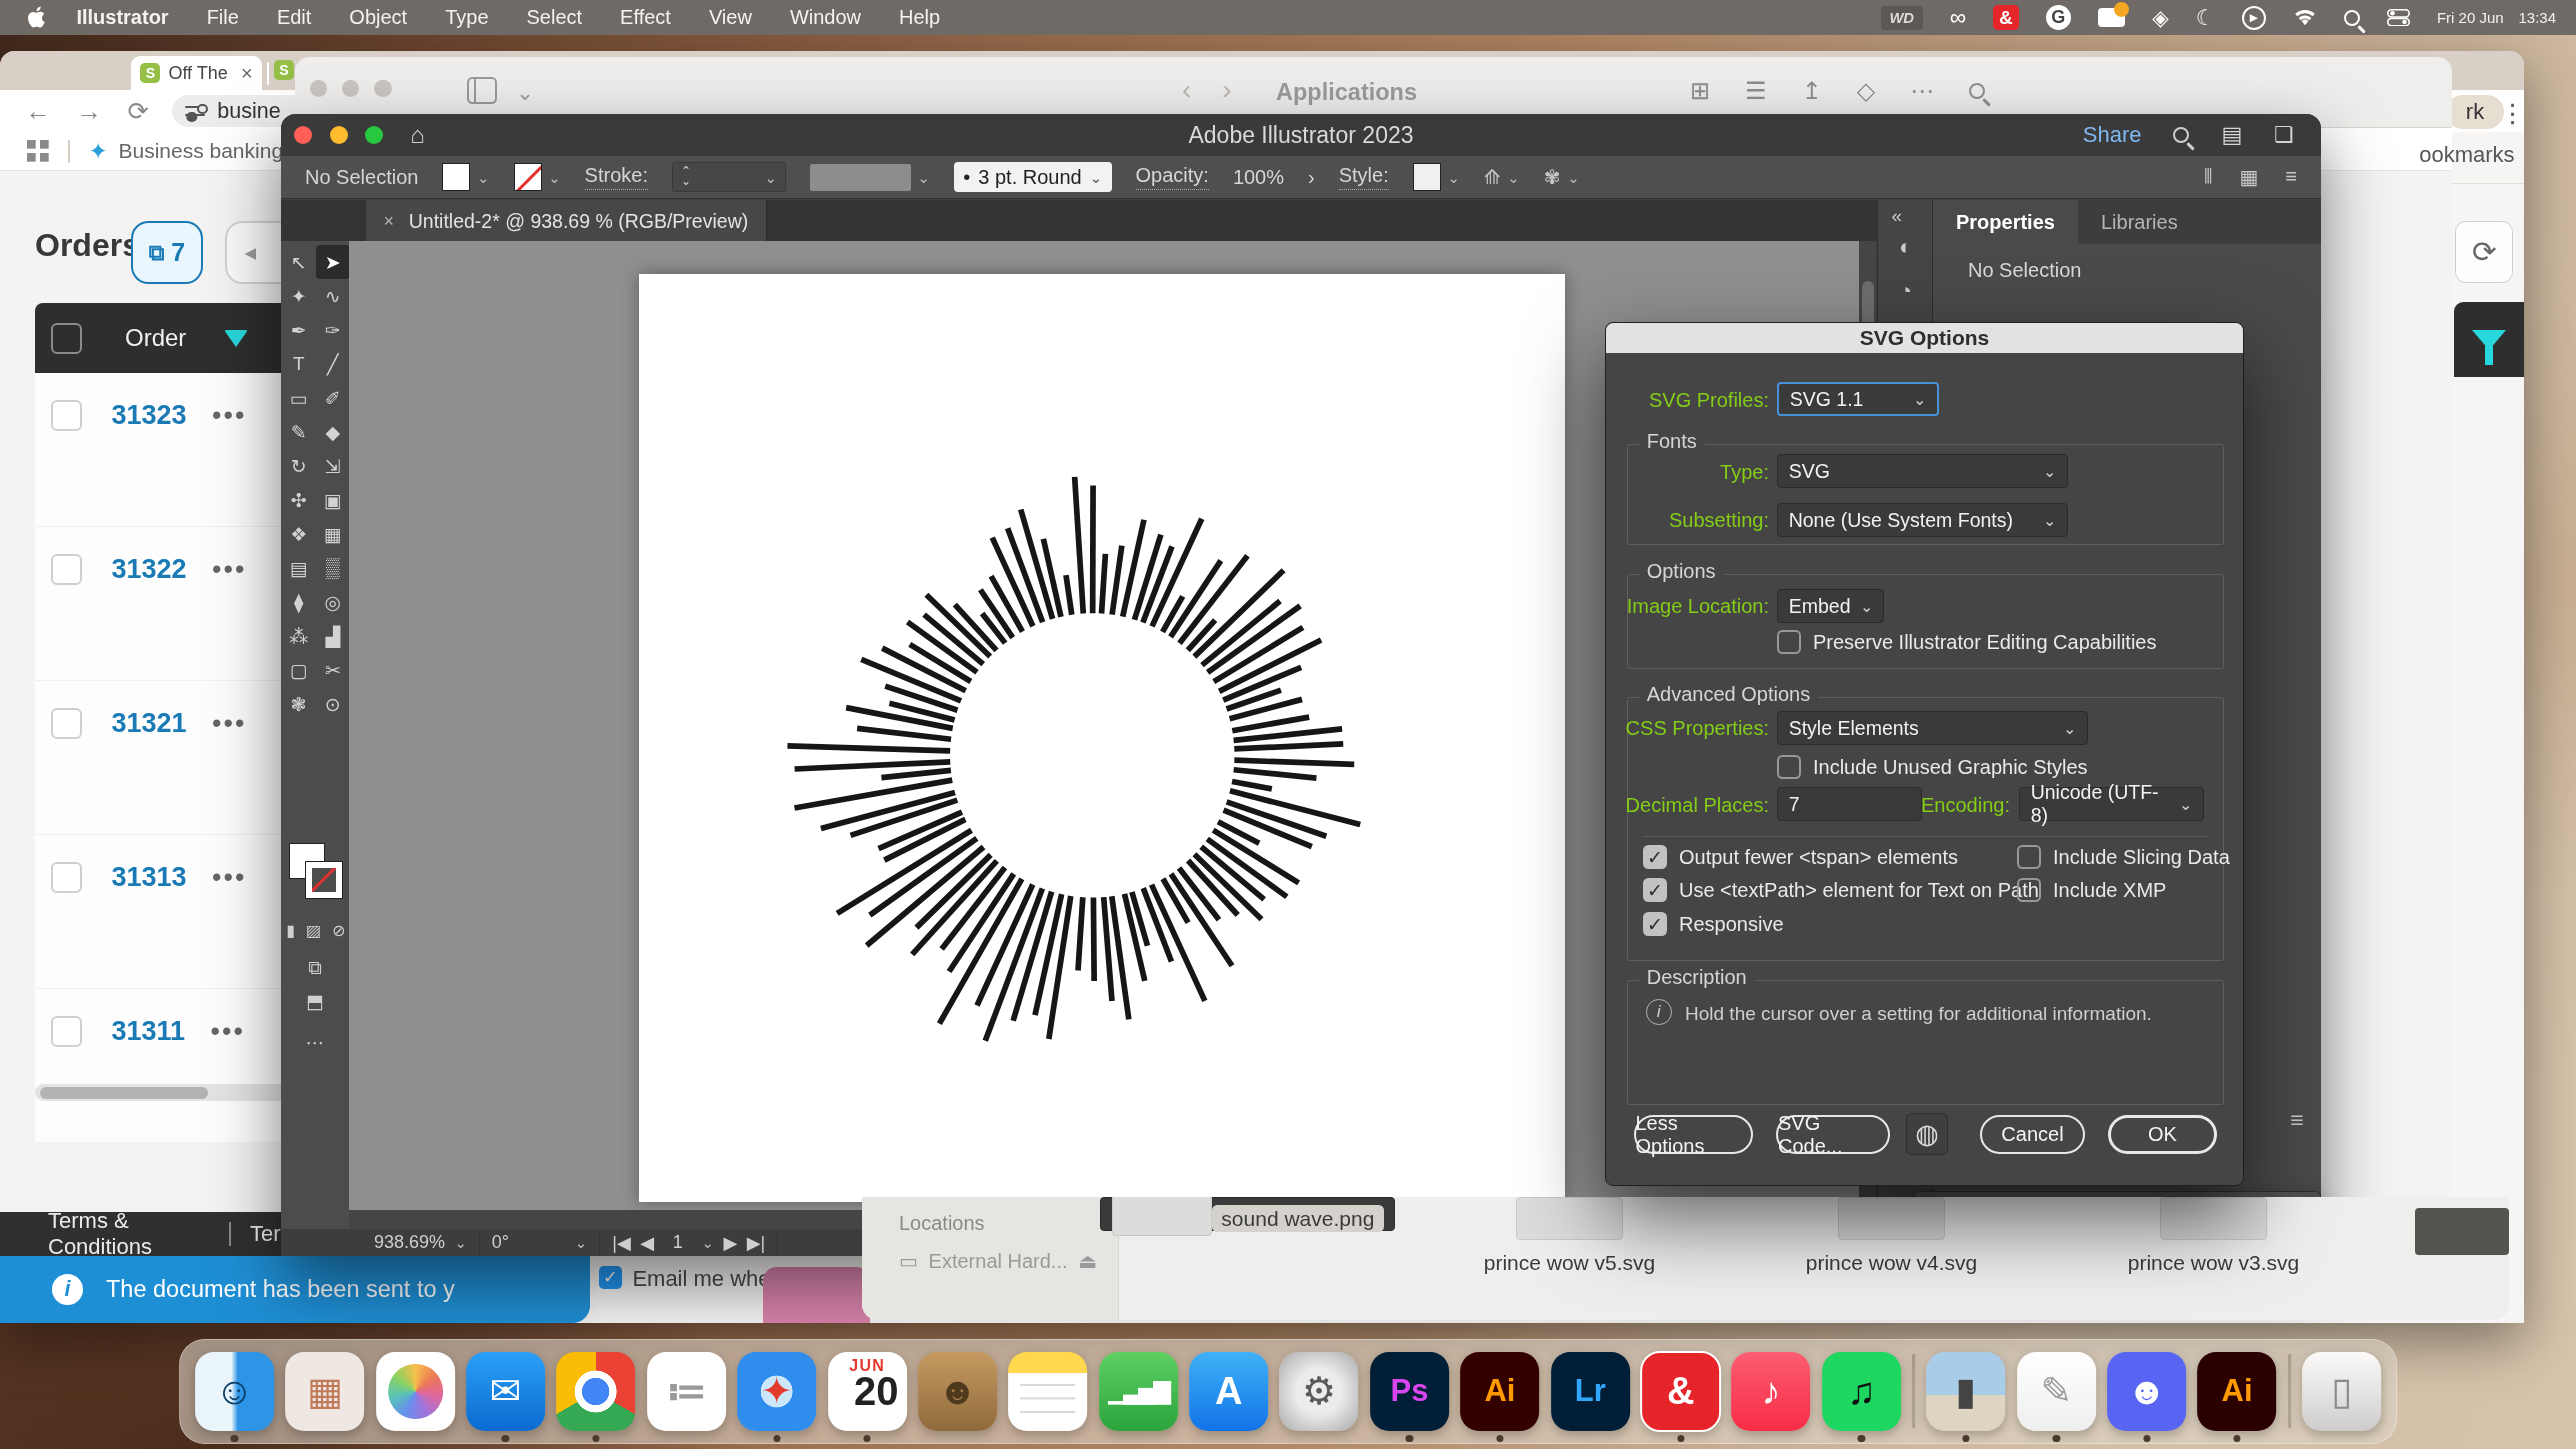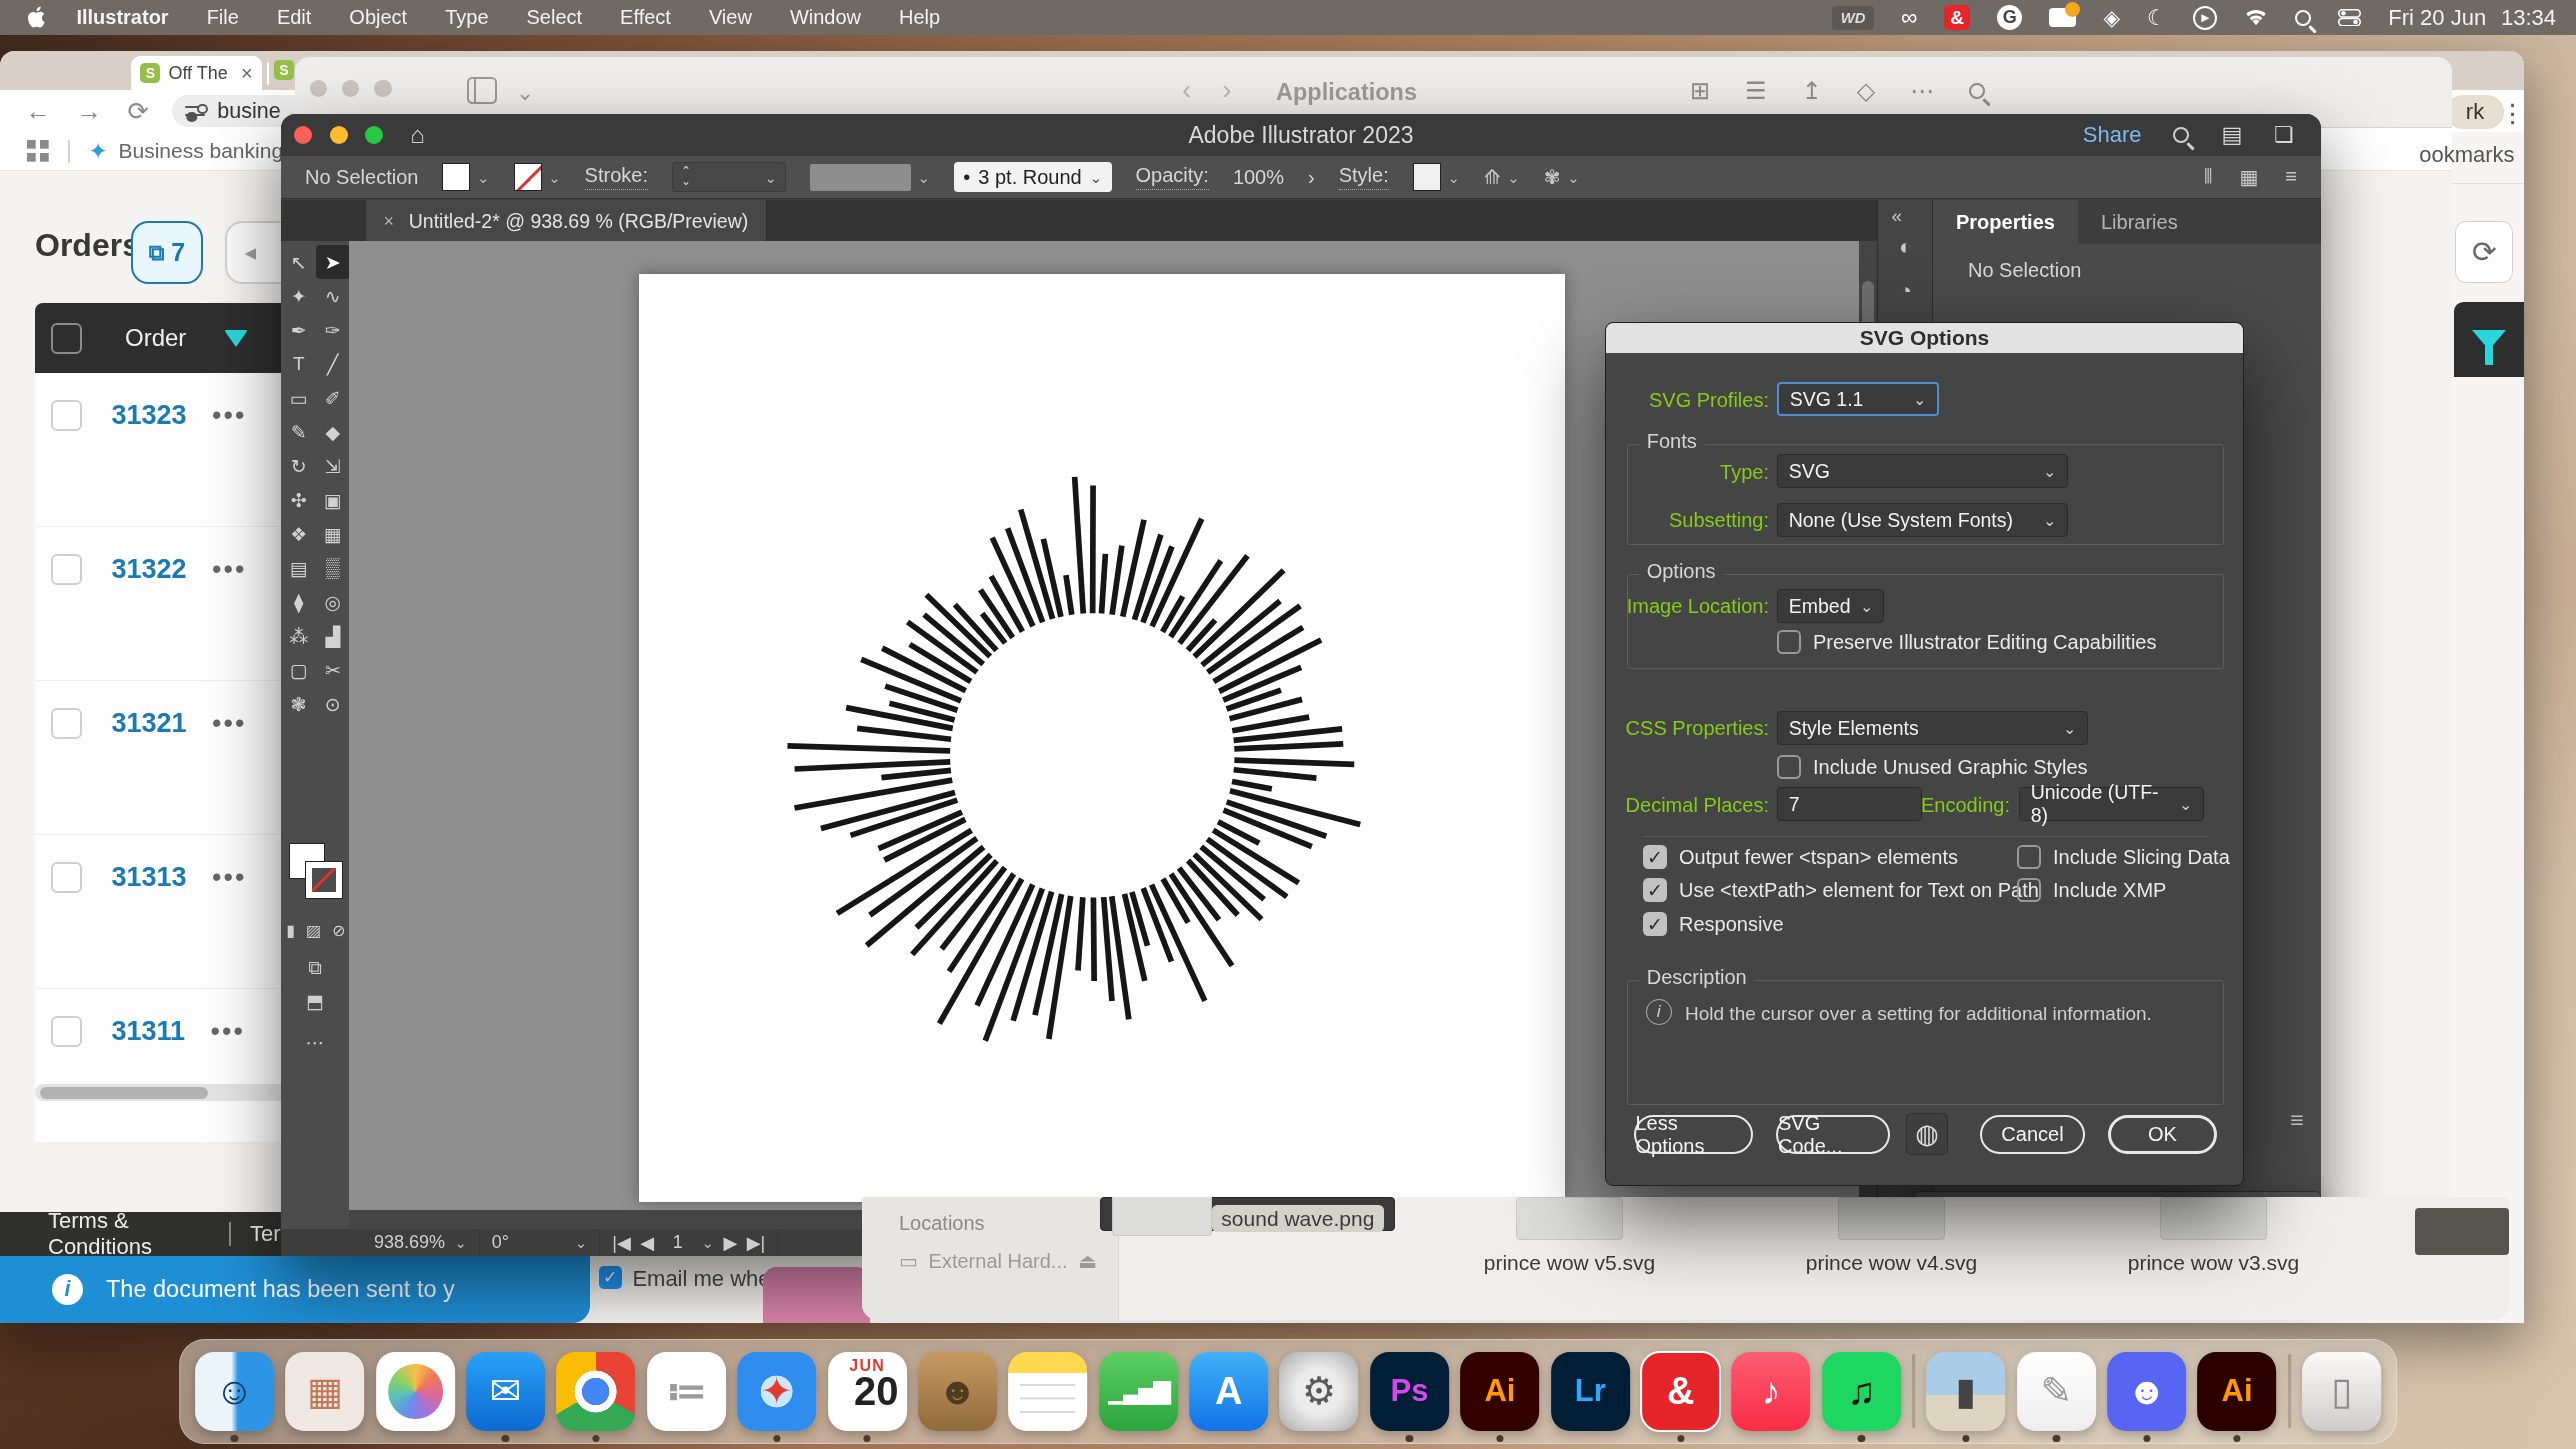--- a/index.html
+++ b/index.html
@@ -20,21 +20,21 @@
   .menubar .menu-item { margin:0 19px; }
   .mb-right { margin-left:auto; display:flex; align-items:center; gap:27px; padding-right:20px; }
   .mi { display:flex; align-items:center; justify-content:center; color:#fff; }
   .mi-wd { width:42px; height:24px; background:#5c5855; border-radius:4px; font-weight:bold; font-size:14.8px; color:#dcdcdc; font-style:italic; }
   .mi-amp { width:25.5px; height:25.5px; background:#e5252a; border-radius:4.7px; font-size:19px; font-weight:bold; }
   .mi-g { width:25.5px; height:25.5px; background:#fff; color:#444; border-radius:50%; font-size:18px; font-weight:bold; }
   .mi-display { width:27px; height:19px; border:2px solid #fff; border-radius:4px; position:relative; background:#fff; }
   .mi-display::after { content:""; position:absolute; right:-5.4px; top:-8px; width:14.8px; height:14.8px; background:#f5a623; border-radius:50%; }
   .mi-play { width:24px; height:24px; border:2px solid #fff; border-radius:50%; font-size:10.7px; }
   .mi-moon,.mi-diamond { font-size:21.5px; }
-  .clock { display:flex; gap:14.8px; font-size:22px; }
+  .clock { display:flex; gap:14.8px; font-size:15px; }
   .icon-search { width:16px; height:16px; border:2.3px solid currentColor; border-radius:50%; position:relative; display:inline-block; }
   .icon-search::after { content:""; position:absolute; width:2.7px; height:8.7px; background:currentColor; left:14px; top:13.4px; transform:rotate(-45deg); border-radius:1.3px; }
 
   
   .chrome { position:absolute; left:0; top:51px; width:2524px; height:1272px; border-radius:14.8px 14.8px 0 0; background:#f4f3f1; box-shadow:0 20px 54px rgba(0,0,0,.4); }
   .tabstrip { position:absolute; left:0; top:0; width:100%; height:39px; background:#d8d0c7; border-radius:14.8px 14.8px 0 0; }
   .tab-active { position:absolute; left:131px; top:5.4px; width:131px; height:34px; background:#fff; border-radius:9.4px 9.4px 0 0; display:flex; align-items:center; padding:0 9.4px; gap:8px; }
   .favicon-shopify { width:20px; height:20px; background:#95bf47; border-radius:4.7px; color:#fff; font-size:14px; font-weight:bold; display:flex; align-items:center; justify-content:center; flex:none; }
   .tab-title { font-size:18px; color:#444; white-space:nowrap; overflow:hidden; }
   .tab-close { color:#666; font-size:20px; margin-left:auto; }
@@ -785,20 +785,23 @@
     <span class="dlg-label" style="left:0;top:272px;width:163px">Image Location:</span>
     <div class="sel" style="left:171px;top:266px;width:107px">
       <span>Embed</span>
         <span class="chv">⌄</span>
     </div>
     <div class="cbrow" style="left:171px;top:307px">
       <span class="cb2 off"></span>
       <span>Preserve Illustrator Editing Capabilities</span>
     </div>
 
+    <div class="grp" style="left:21px;top:374px;width:597px;height:264px">
+      <span class="legend">Advanced Options</span>
+    </div>
     <span class="dlg-label" style="left:0;top:394px;width:163px">CSS Properties:</span>
     <div class="sel" style="left:171px;top:388px;width:311px">
       <span>Style Elements</span>
         <span class="chv">⌄</span>
     </div>
     <div class="cbrow" style="left:171px;top:432px">
       <span class="cb2 off"></span>
       <span>Include Unused Graphic Styles</span>
     </div>
     <span class="dlg-label" style="left:0;top:471px;width:163px">Decimal Places:</span>

